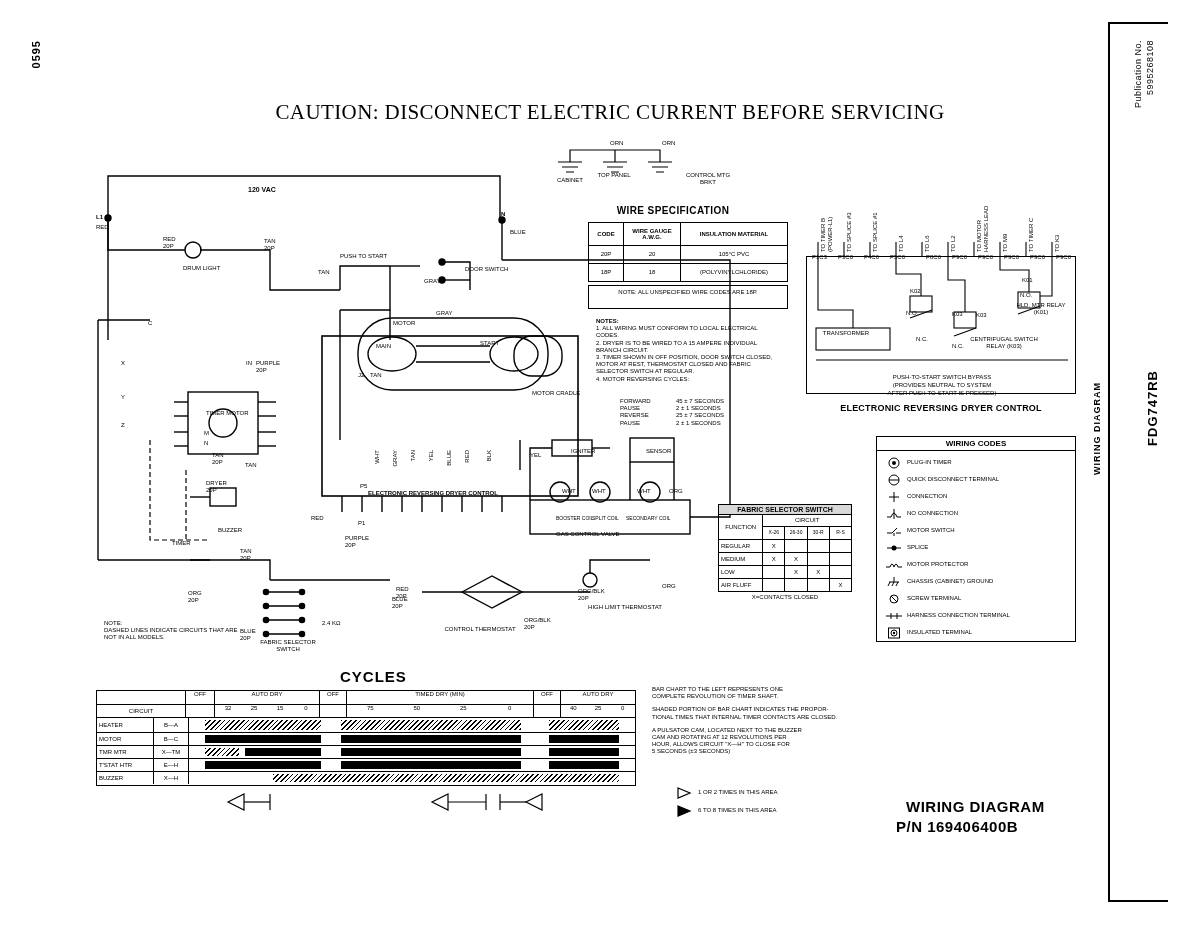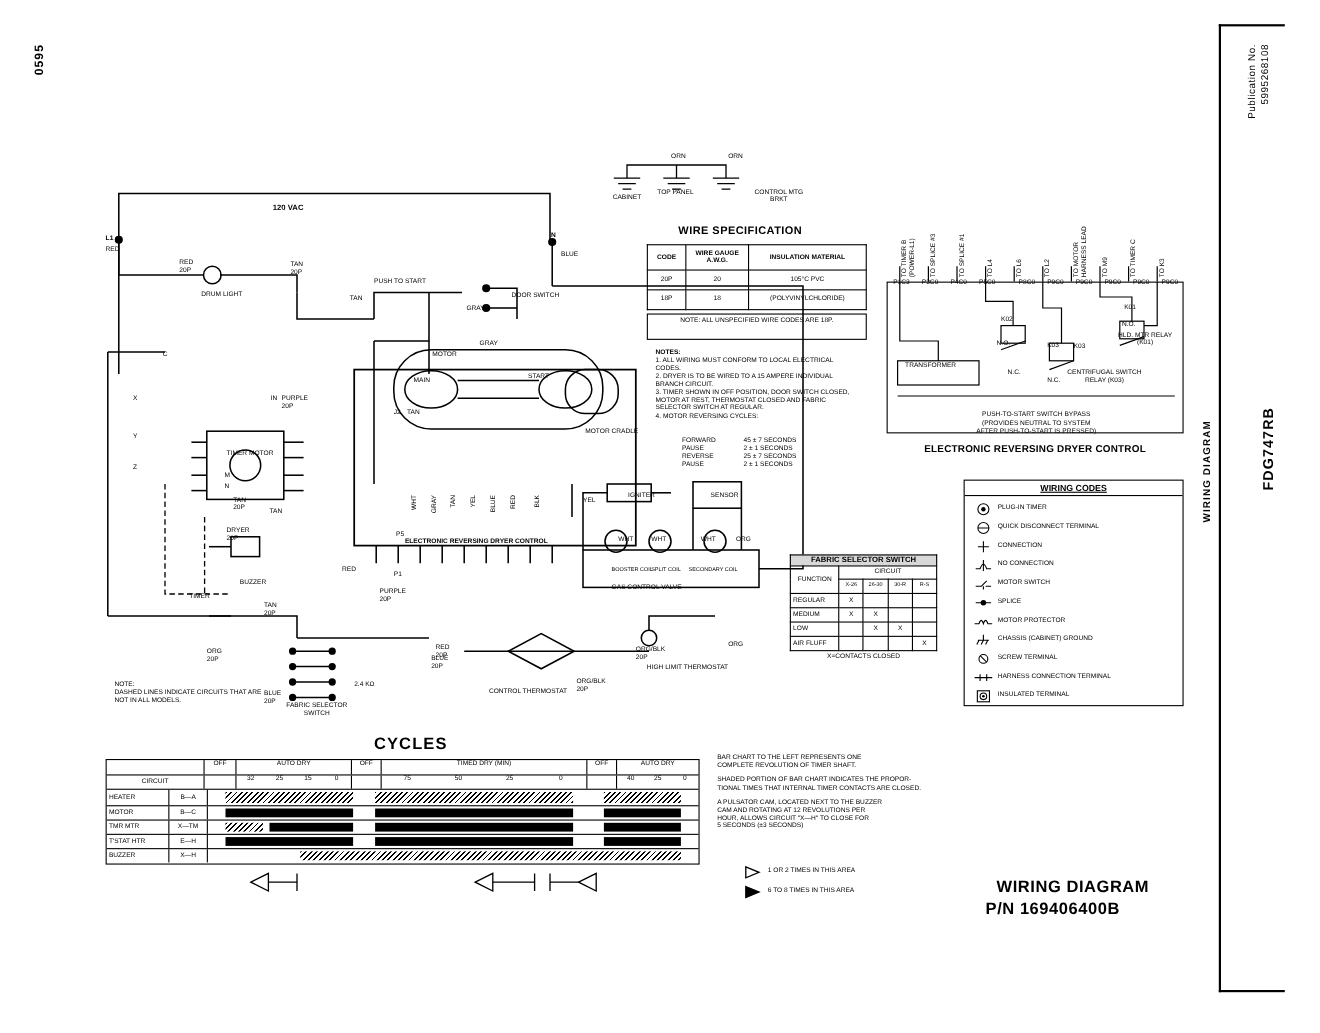--- a/index.html
+++ b/index.html
@@ -32,20 +32,21 @@
   <div class="ln" style="left:1108px;top:900px;width:60px;height:1.5px;"></div>
 
   <div class="abs vert b tiny8 nosel" style="left:30px;top:40px;font-size:11px;letter-spacing:1px;">0595</div>
 
   <div class="abs vert nosel" style="left:1133px;top:40px;font-size:9px;letter-spacing:.5px;">Publication No.</div>
   <div class="abs vert nosel" style="left:1145px;top:40px;font-size:9px;letter-spacing:.5px;">5995268108</div>
 
   <div class="abs vert b nosel" style="left:1145px;top:370px;font-size:13px;letter-spacing:1px;">FDG747RB</div>
   <div class="abs vert b nosel" style="left:1092px;top:382px;font-size:9px;letter-spacing:1px;">WIRING DIAGRAM</div>
 
+  <div class="abs ttl nosel" style="left:250px;top:100px;width:720px;font-size:21px;letter-spacing:.4px;text-align:center;">CAUTION: DISCONNECT ELECTRIC CURRENT BEFORE SERVICING</div>
 
   <svg class="abs" style="left:90px;top:140px;" width="720" height="530" viewBox="0 0 720 530">
     <g fill="none" stroke="#000" stroke-width="1.4">
 
       <path d="M18,50 L18,36 L410,36 L410,78"></path>
       <path d="M18,50 L18,200"></path>
       <path d="M18,50 L18,50"></path>
 
       <circle cx="18" cy="78" r="3" fill="#000"></circle>
       <circle cx="412" cy="80" r="3" fill="#000"></circle>
@@ -362,21 +363,21 @@
   <div class="abs tiny6 nosel" style="left:864px;top:254px;">P4C0</div>
   <div class="abs tiny6 nosel" style="left:890px;top:254px;">P5C0</div>
   <div class="abs tiny6 nosel" style="left:926px;top:254px;">P8C0</div>
   <div class="abs tiny6 nosel" style="left:952px;top:254px;">P9C0</div>
   <div class="abs tiny6 nosel" style="left:978px;top:254px;">P9C0</div>
   <div class="abs tiny6 nosel" style="left:1004px;top:254px;">P9C0</div>
   <div class="abs tiny6 nosel" style="left:1030px;top:254px;">P9C0</div>
   <div class="abs tiny6 nosel" style="left:1056px;top:254px;">P9C0</div>
 
   <div class="abs box" style="left:876px;top:436px;width:200px;height:206px;">
-    <div class="ctr b" style="font-size:8px;border-bottom:1.5px solid #000;padding:2px 0;text-decoration:underline;">WIRING CODES</div>
+    <div class="ctr b" style="font-size:8px;border-bottom:1.5px solid #000;padding:2px 0;">WIRING CODES</div>
     <div style="padding:3px 4px 0 4px;">
       <div style="display:flex;align-items:center;height:17px;">
         <span style="width:26px;display:flex;justify-content:center;">
           <svg width="14" height="12" viewBox="0 0 14 12">
               <circle cx="7" cy="6" r="5" fill="none" stroke="#000"></circle>
               <circle cx="7" cy="6" r="2" fill="#000"></circle>
             </svg>
         </span>
         <span class="tiny6">PLUG-IN TIMER</span>
       </div>

